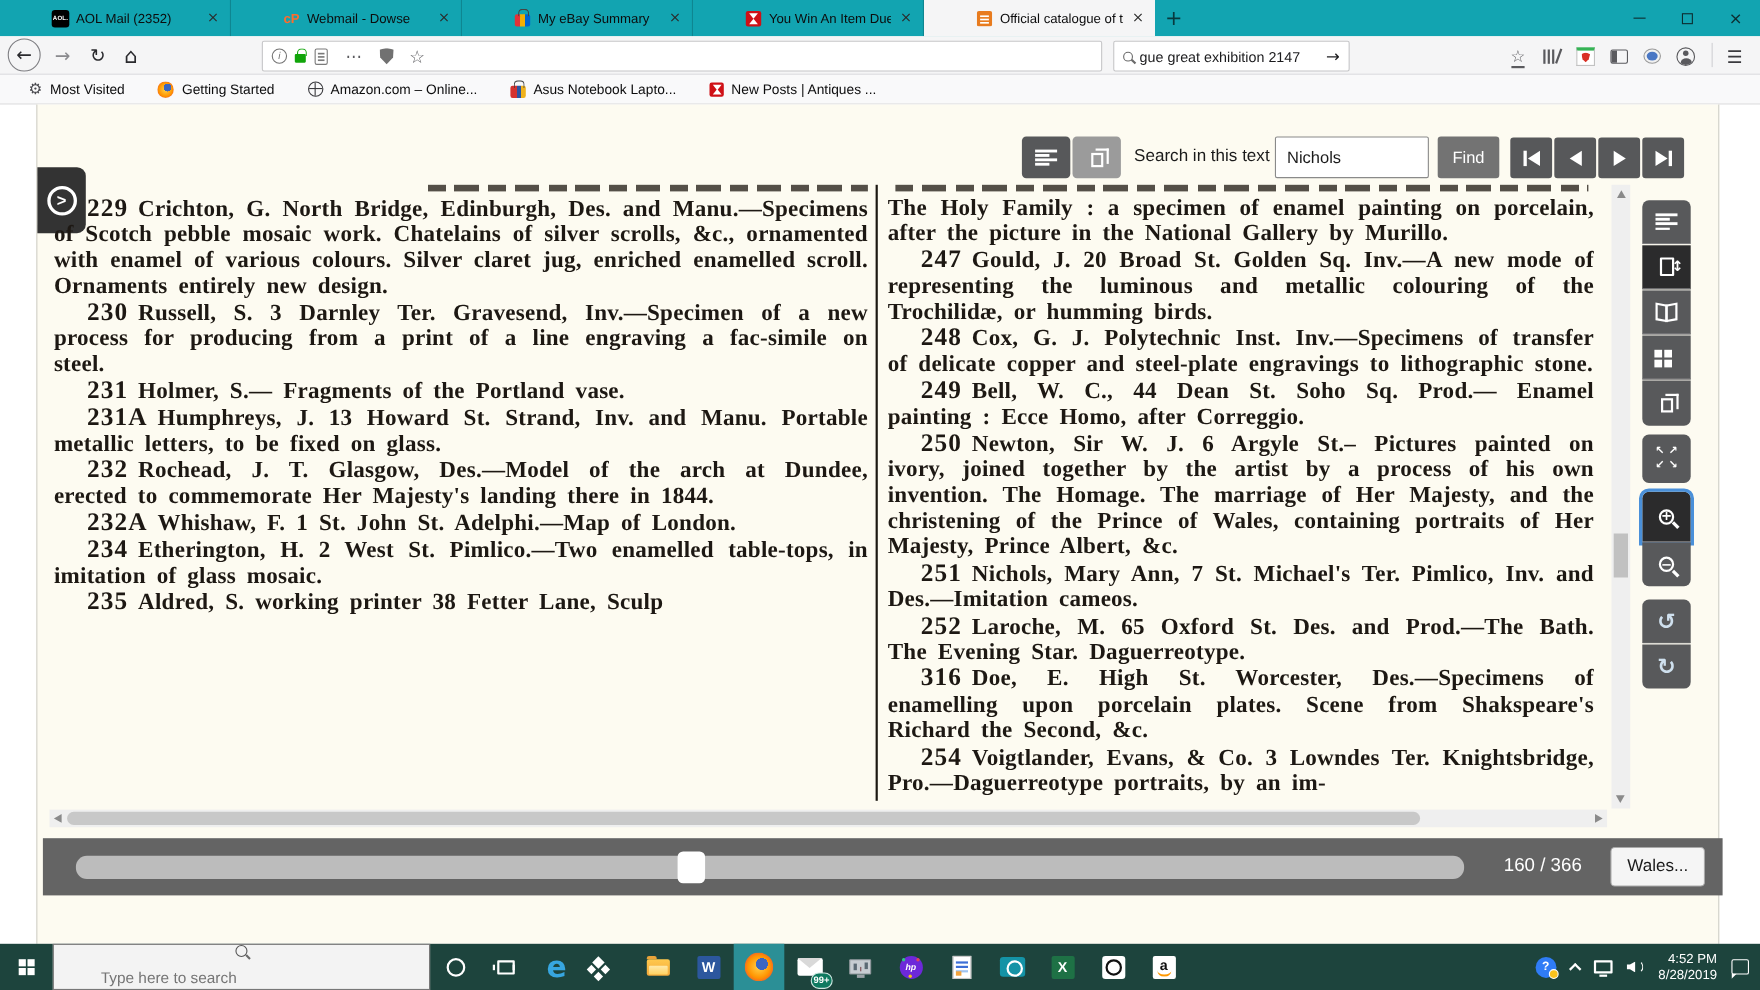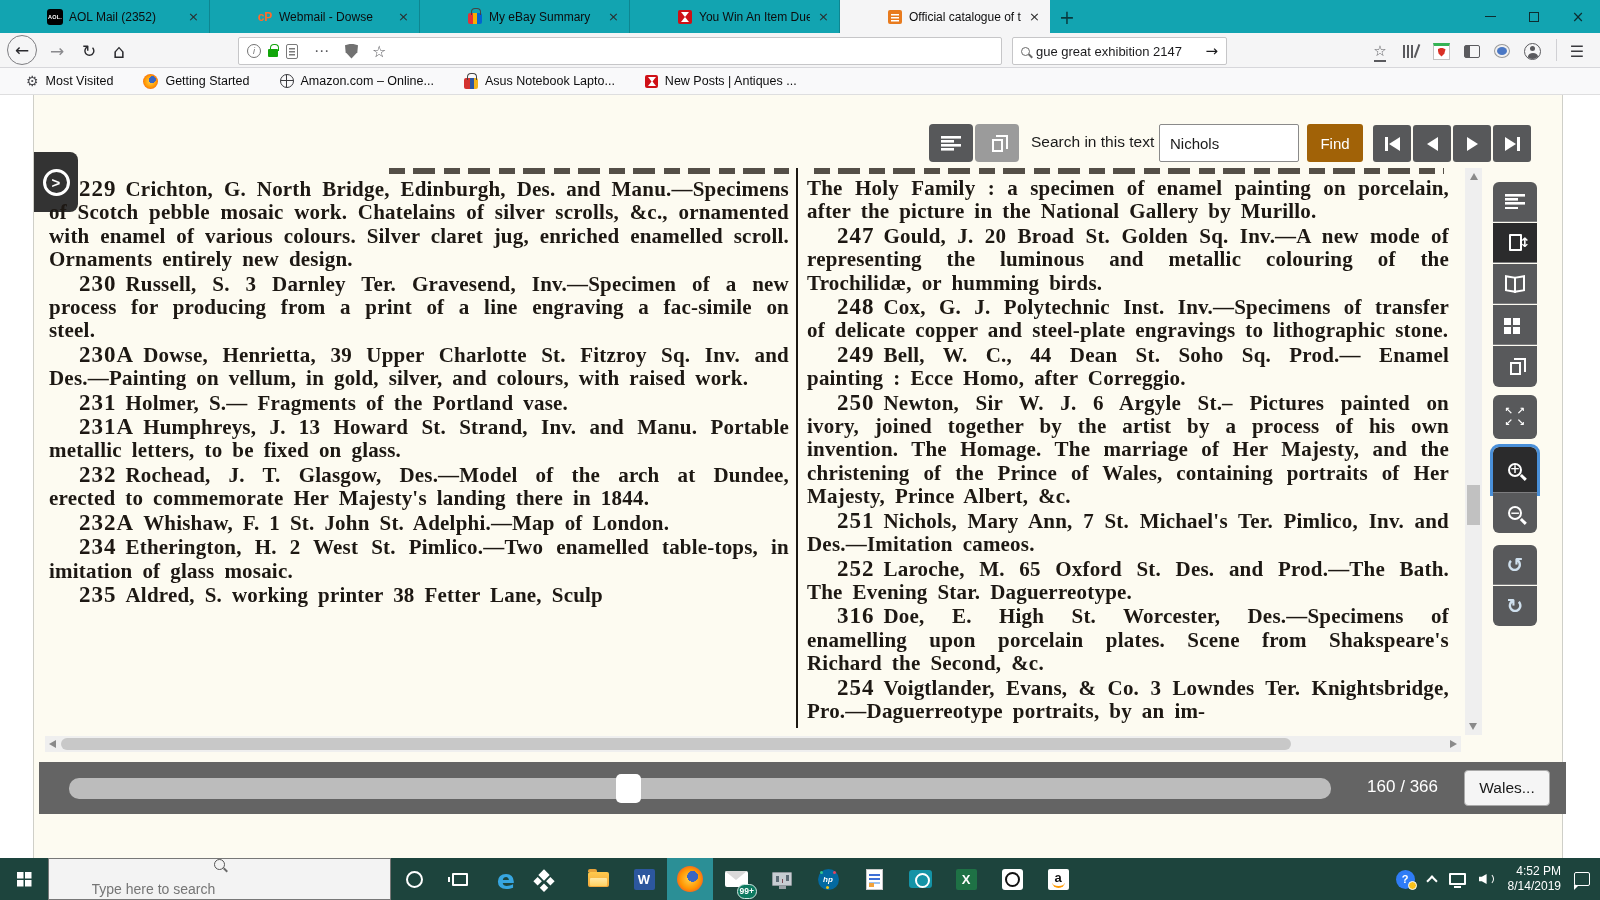--- a/index.html
+++ b/index.html
@@ -96,21 +96,21 @@
           border-left:1px solid #cfcfc8;border-right:1px solid #cfcfc8;}
   .toggle{position:absolute;left:0;top:57px;width:44px;height:60px;background:#333;border-radius:0 8px 8px 0;
           display:flex;align-items:center;justify-content:center;}
   .togcirc{width:27px;height:27px;border:3px solid #fff;border-radius:50%;display:flex;align-items:center;justify-content:center;
            color:#fff;font-size:15px;font-weight:bold;}
   .vbtn{position:absolute;background:#57585a;border-radius:4px;display:flex;align-items:center;justify-content:center;gap:2px;}
   .vbtn.lt{background:#9b9b9b;}
   .toollabel{position:absolute;left:997px;top:38px;font-size:15.5px;color:#1a1a1a;}
   .findinput{position:absolute;left:1125px;top:29px;width:140px;height:38px;border:1px solid #8a8a8a;border-radius:2px;
              background:#fff;font-size:15px;color:#1a1a1a;padding:0 10px;font-family:"Liberation Sans",sans-serif;}
-  .findbtn{position:absolute;left:1273px;top:29px;width:56px;height:38px;background:#a16207;color:#fff;border-radius:3px;
+  .findbtn{position:absolute;left:1273px;top:29px;width:56px;height:38px;background:#737373;color:#fff;border-radius:3px;
            display:flex;align-items:center;justify-content:center;font-size:15px;}
   .navgrp{position:absolute;left:1339px;top:30px;display:flex;gap:2px;}
   .navb{width:38px;height:37px;background:#57585a;border-radius:3px;display:flex;align-items:center;justify-content:center;gap:1px;}
   .tri-r{width:0;height:0;border:7px solid transparent;border-right:0;border-left:11px solid #fff;}
   .tri-l{width:0;height:0;border:7px solid transparent;border-left:0;border-right:11px solid #fff;}
   .vbarw{width:3px;height:14px;background:#fff;}
 
   
   .sliver{position:absolute;height:6px;overflow:hidden;opacity:.8;
           background:repeating-linear-gradient(90deg,#2a241d 0 16px,transparent 16px 24px,#2a241d 24px 46px,transparent 46px 55px);}
@@ -188,21 +188,21 @@
   .fficon{width:26px;height:26px;border-radius:50%;
           background:radial-gradient(circle at 60% 40%,#3a66c2 0 24%,transparent 25%),
                      radial-gradient(circle at 50% 50%,#ffd24a,#ff9400 55%,#e33450 95%);}
   .envel{width:23px;height:16px;background:#fff;border-radius:2px;position:relative;}
   .envel::before{content:"";position:absolute;left:0;top:0;width:0;height:0;border-left:11.5px solid transparent;border-right:11.5px solid transparent;border-top:9px solid #d9d9d9;}
   .badge99{position:absolute;right:2px;bottom:1px;min-width:18px;height:15px;border-radius:8px;background:#0e7a60;border:1.5px solid #cfe8e2;
            color:#fff;font-size:8.5px;line-height:13px;text-align:center;font-weight:bold;padding:0 2px;}
   .monic{width:20px;height:14px;background:#c7cdd2;border:1px solid #8f979c;border-radius:1px;position:relative;}
   .monic::before{content:"";position:absolute;left:3px;bottom:3px;width:3px;height:6px;background:#5b6a74;box-shadow:5px 2px 0 -1px #7a4a52,10px -1px 0 0 #5b6a74;}
   .monic::after{content:"";position:absolute;left:6px;bottom:-4px;width:7px;height:3px;background:#9aa2a7;}
-  .hpic{width:21px;height:21px;border-radius:50%;background:#0369a1;position:relative;display:flex;align-items:center;justify-content:center;
+  .hpic{width:21px;height:21px;border-radius:50%;background:#6d28d9;position:relative;display:flex;align-items:center;justify-content:center;
         color:#fff;font-size:8px;font-style:italic;font-weight:bold;}
   .hpic::before{content:"";position:absolute;width:3px;height:3px;border-radius:50%;background:#31c48d;left:2px;top:2px;
                 box-shadow:13px 0 0 #e3425f,6px 15px 0 #f5c518;}
   .bdoc{width:17px;height:21px;background:#fff;border:1px solid #c9c9c9;position:relative;}
   .bdoc::before{content:"";position:absolute;left:2px;top:4px;width:11px;height:2px;background:#3d6fd6;box-shadow:0 4px 0 #3d6fd6,0 8px 0 #9ec3f0;}
   .bdoc::after{content:"";position:absolute;left:2px;bottom:2px;width:5px;height:4px;background:#f2a33c;}
   .camic{width:23px;height:18px;background:#1493a6;border-radius:3px;position:relative;}
   .camic::before{content:"";position:absolute;left:6px;top:3px;width:11px;height:11px;border:2.5px solid #fff;border-radius:50%;}
   .apic{width:21px;height:21px;background:#fff;border-radius:3px;position:relative;}
   .apic::before{content:"";position:absolute;left:3.5px;top:3.5px;width:11px;height:11px;border:2.5px solid #111;border-radius:50%;}
@@ -376,21 +376,20 @@
         </span>
     </div>
 
     <div class="sliver" style="left:355px;top:73px;width:400px;"></div>
     <div class="sliver" style="left:780px;top:73px;width:630px;"></div>
     <div class="coldiv"></div>
 
     <div class="pcol" style="left:15px;width:740px;">
       <p class="entry"><span class="enum">229</span><span>Crichton, G. North Bridge, Edinburgh, Des. and Manu.—Specimens of Scotch pebble mosaic work. Chatelains of silver scrolls, &amp;c., ornamented with enamel of various colours. Silver claret jug, enriched enamelled scroll. Ornaments entirely new design.</span></p>
       <p class="entry"><span class="enum">230</span><span>Russell, S. 3 Darnley Ter. Gravesend, Inv.—Specimen of a new process for producing from a print of a line engraving a fac-simile on steel.</span></p>
-      <p class="entry"><span class="enum">230A</span><span>Dowse, Henrietta, 39 Upper Charlotte St. Fitzroy Sq. Inv. and Des.—Painting on vellum, in gold, silver, and colours, with raised work.</span></p>
       <p class="entry"><span class="enum">231</span><span>Holmer, S.— Fragments of the Portland vase.</span></p>
       <p class="entry"><span class="enum">231A</span><span>Humphreys, J. 13 Howard St. Strand, Inv. and Manu. Portable metallic letters, to be fixed on glass.</span></p>
       <p class="entry"><span class="enum">232</span><span>Rochead, J. T. Glasgow, Des.—Model of the arch at Dundee, erected to commemorate Her Majesty's landing there in 1844.</span></p>
       <p class="entry"><span class="enum">232A</span><span>Whishaw, F. 1 St. John St. Adelphi.—Map of London.</span></p>
       <p class="entry"><span class="enum">234</span><span>Etherington, H. 2 West St. Pimlico.—Two enamelled table-tops, in imitation of glass mosaic.</span></p>
       <p class="entry"><span class="enum">235</span><span>Aldred, S. working printer 38 Fetter Lane, Sculp</span></p>
     </div>
 
     <div class="pcol" style="left:773px;width:642px;">
       <p class="cont"><span>The Holy Family : a specimen of enamel painting on porcelain, after the picture in the National Gallery by Murillo.</span></p>
@@ -526,19 +525,19 @@
     <div class="tray">
       <span class="helpc">?</span>
       <span class="chup"></span>
       <span class="trmon"></span>
       <span class="spkwrap">
           <span class="spk"></span>
           <span class="spkarc"></span>
         </span>
       <span class="clock">
         <span>4:52 PM</span><br>
-        <span>8/14/2019</span>
+        <span>8/28/2019</span>
       </span>
       <span class="notif"></span>
     </div>
   </div>
 
 </div>
 
 </body></html>

